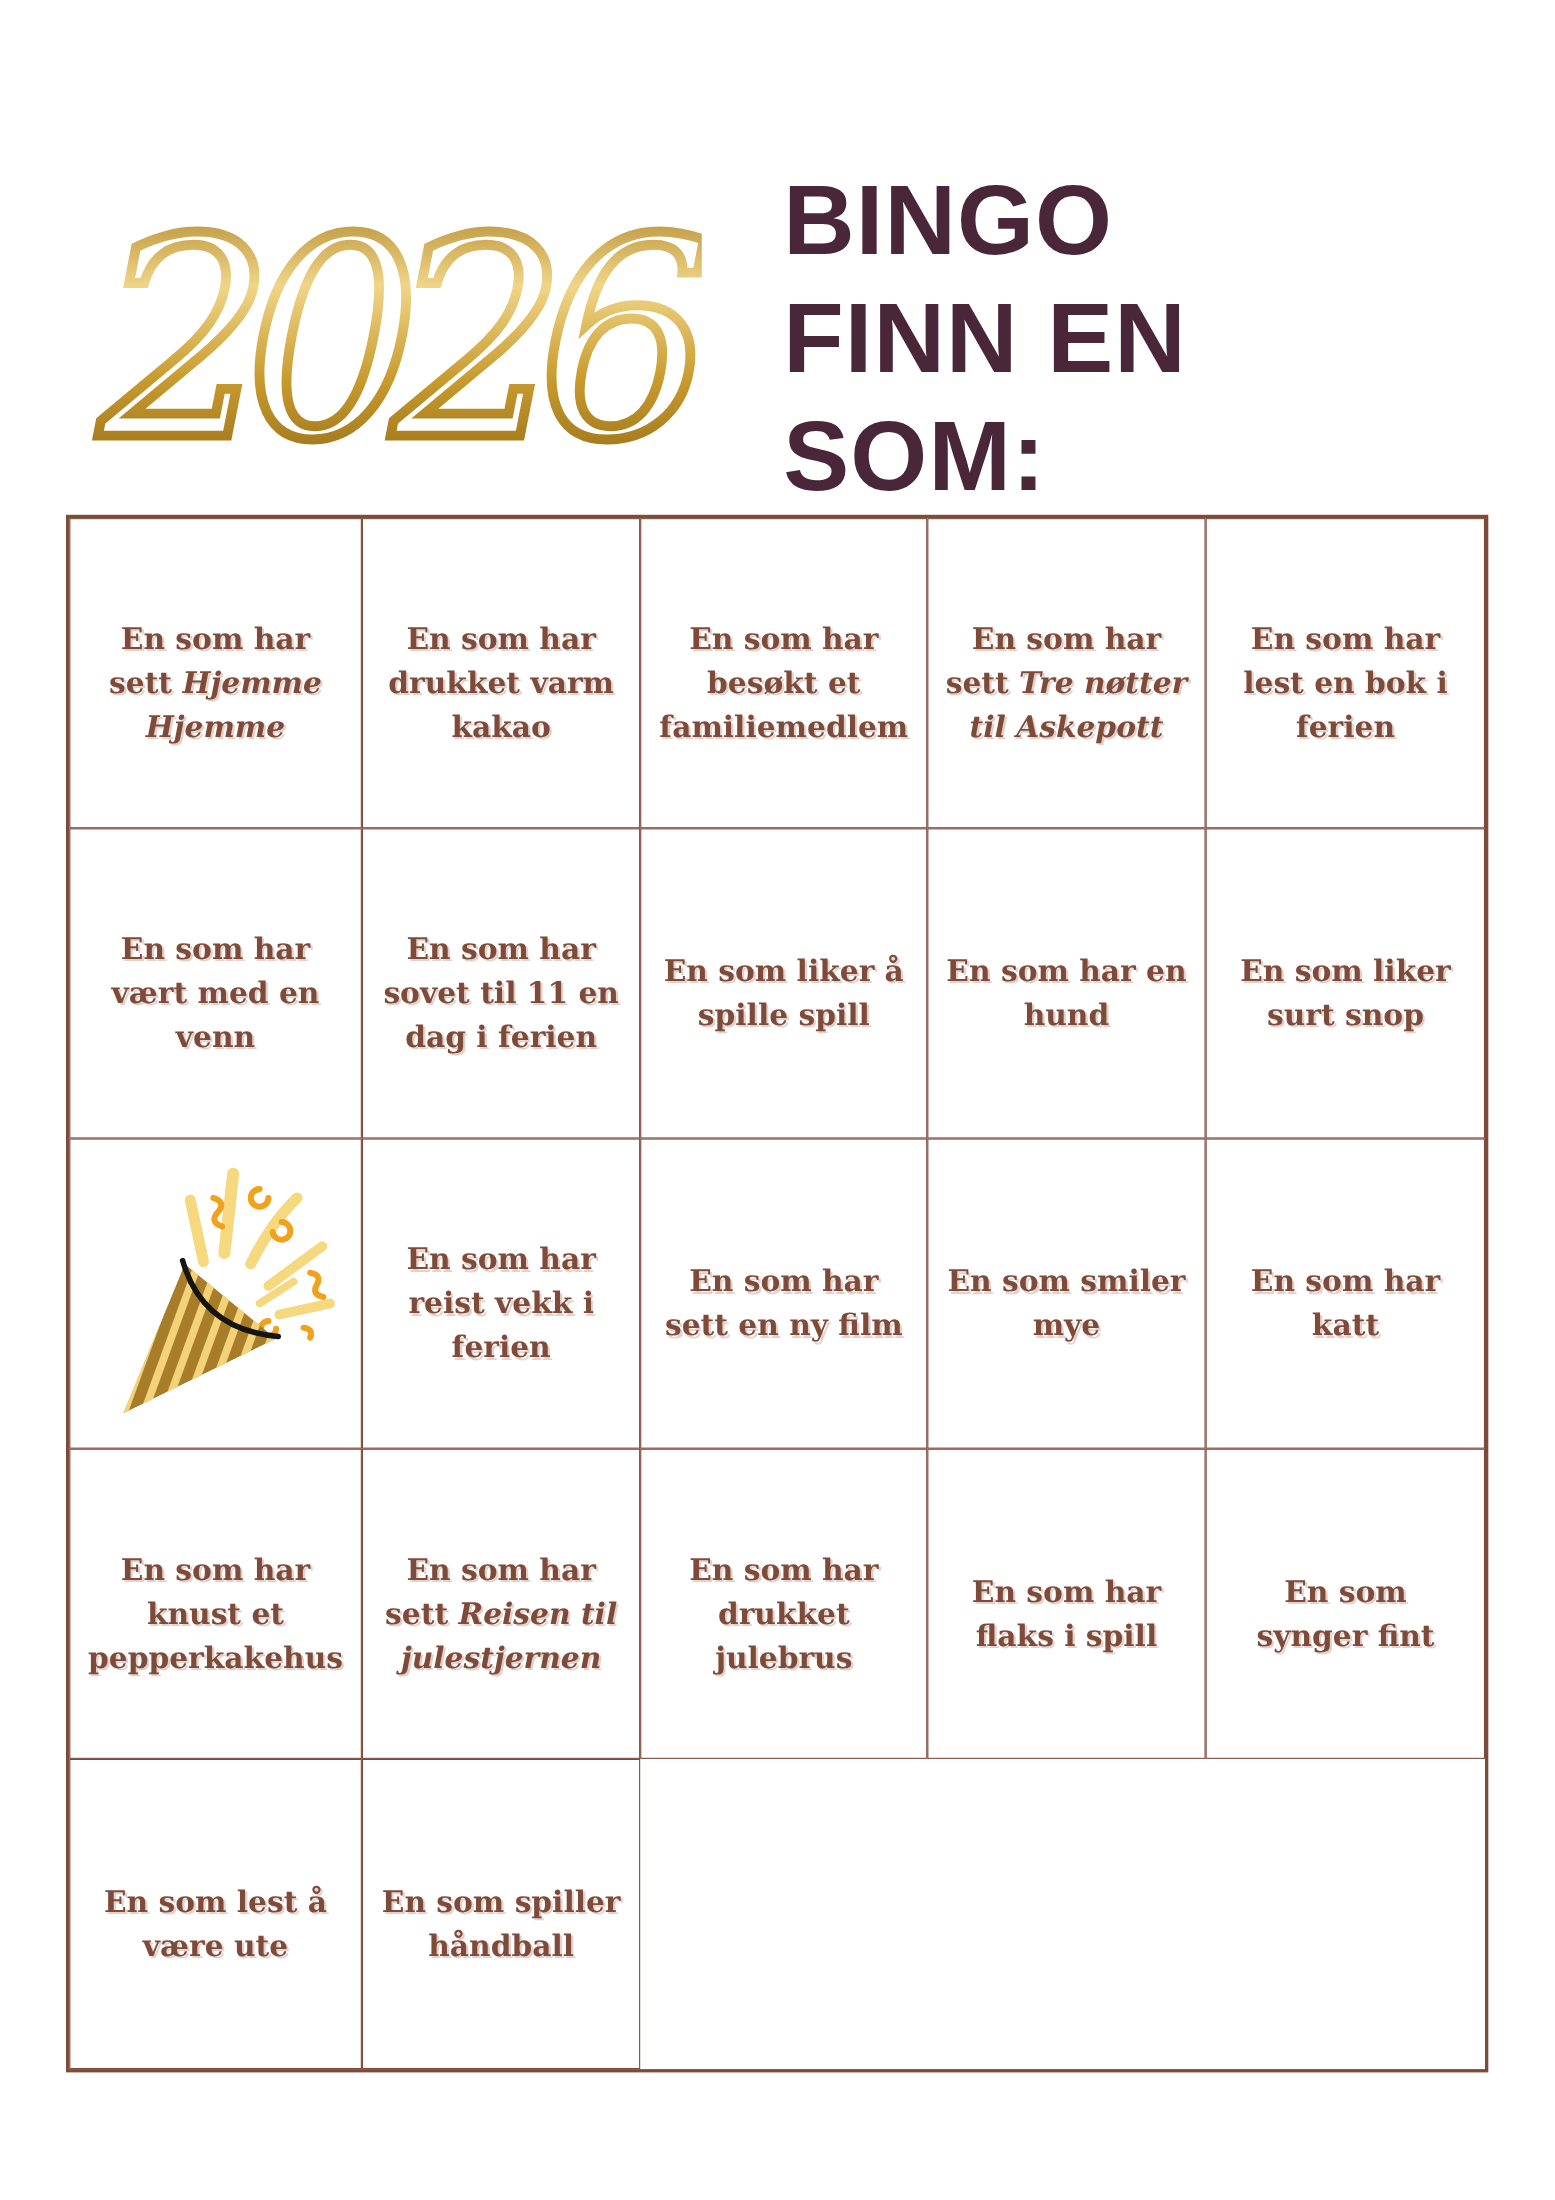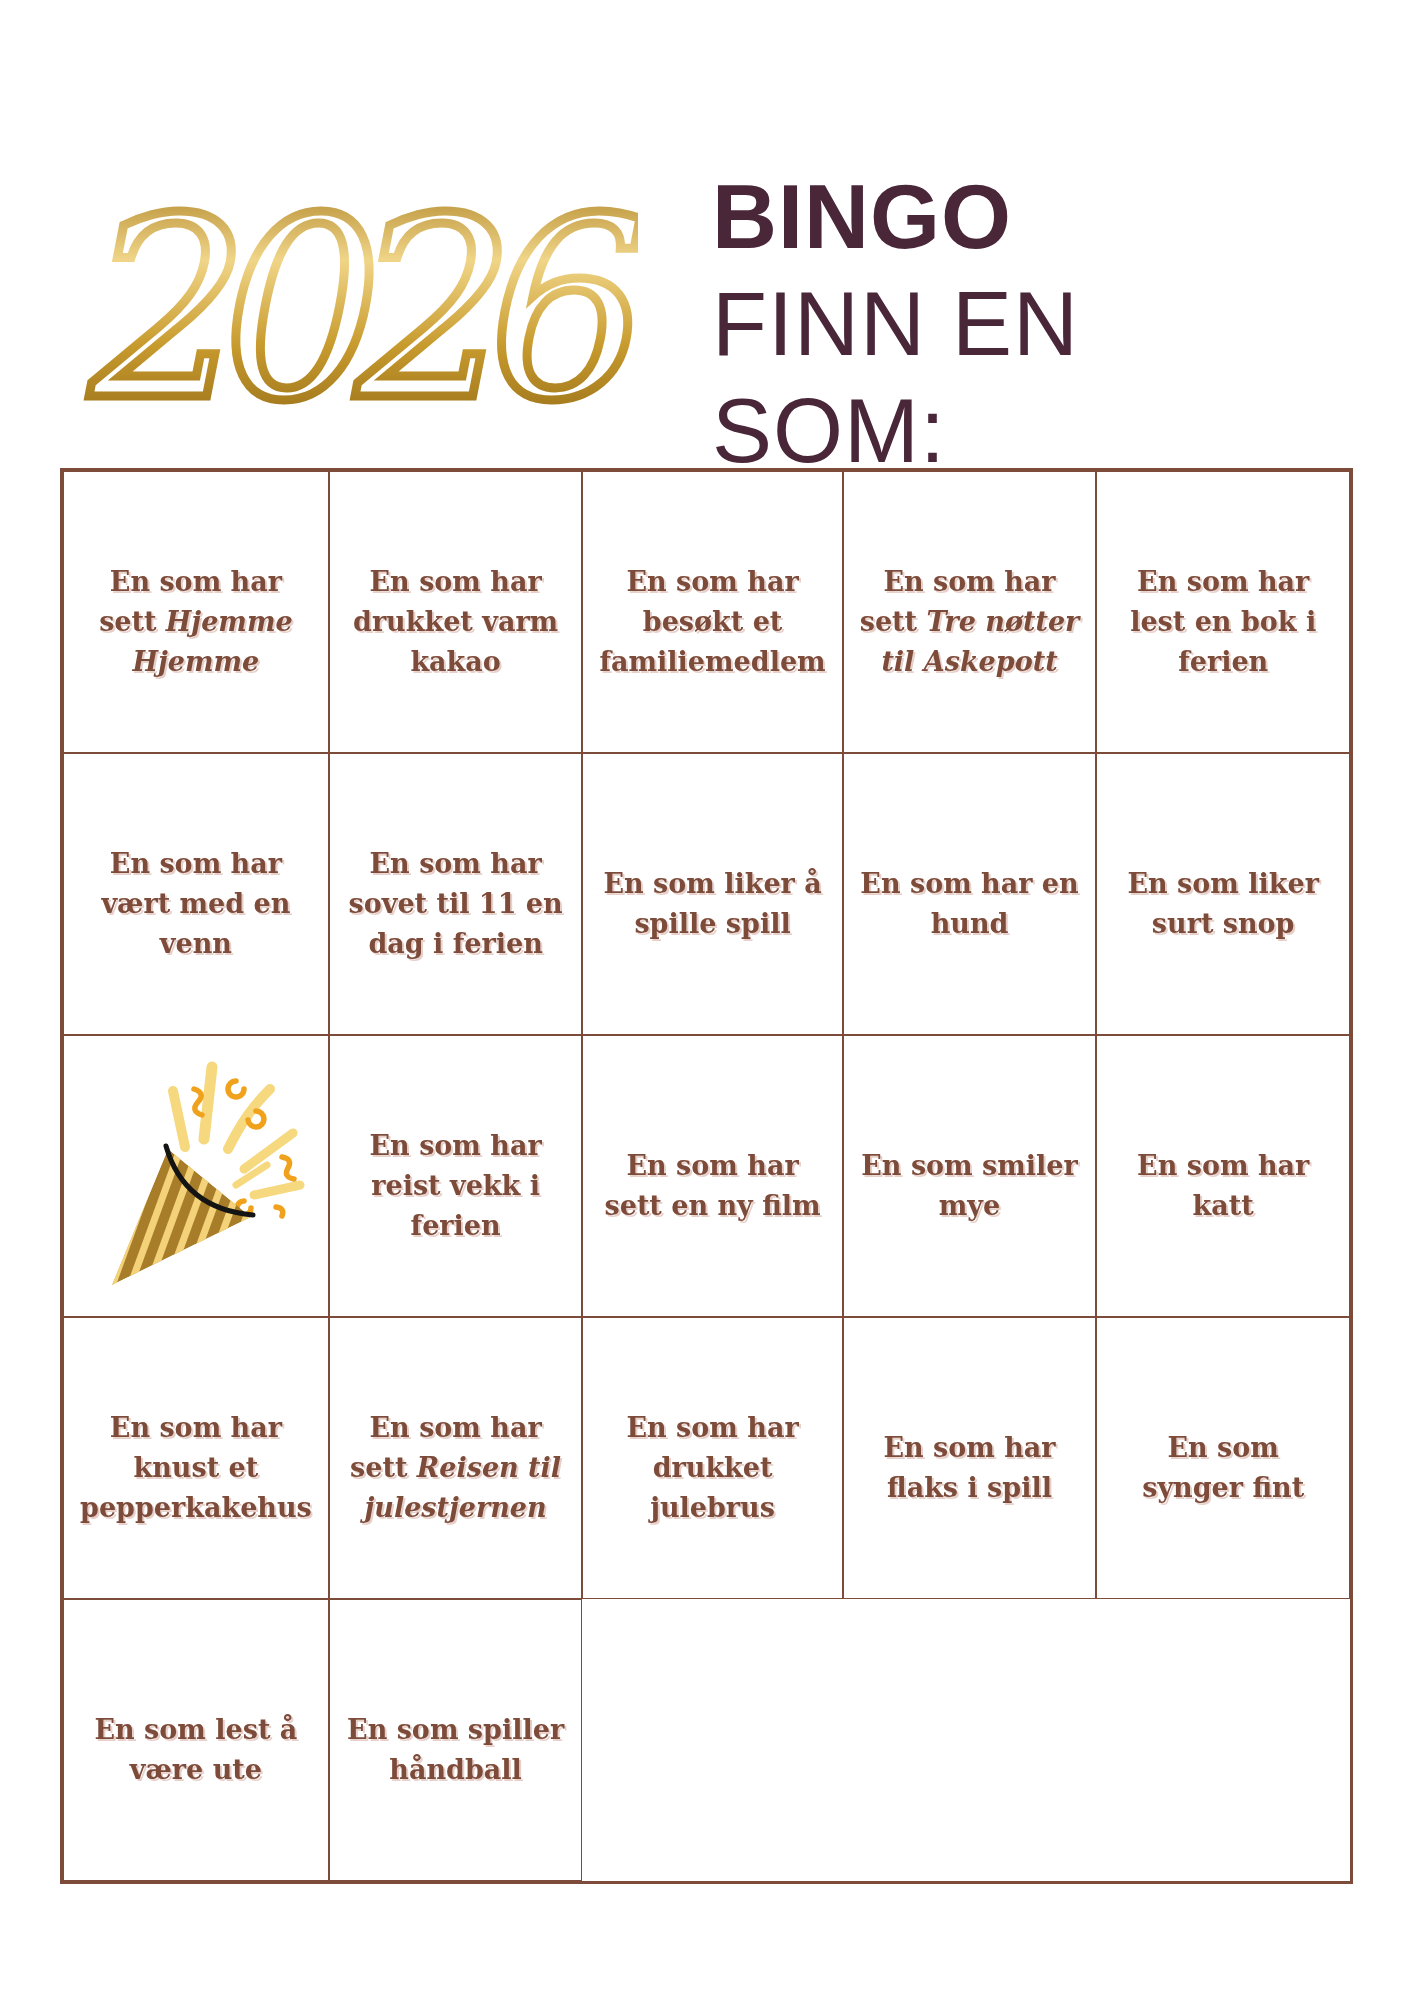--- a/index.html
+++ b/index.html
@@ -12,30 +12,30 @@
   }
 
   
   .logo-2026 {
     position: absolute;
     left: 78px; top: 148px;
     width: 560px; height: 300px;
   }
   .title-block {
     position: absolute;
-    left: 712px; top: 164px;
+    left: 712px; top: 148px;
     font-family: "Liberation Sans", "DejaVu Sans", sans-serif;
     color: #4a2639;
     font-size: 90px;
     line-height: 107px;
     letter-spacing: 1px;
     white-space: nowrap;
   }
   .title-line1 { font-weight: 700; }
-  .title-line2, .title-line3 { font-weight: 400; }
+  .title-line2, .title-line3 { font-weight: 700; }
 
   
   .bingo-grid {
     position: absolute;
     left: 60px; top: 468px;
     width: 1293px; height: 1416px;
     box-sizing: border-box;
     border: 3px solid #7d4b3a;
     display: grid;
     grid-template-columns: repeat(5, 1fr);

